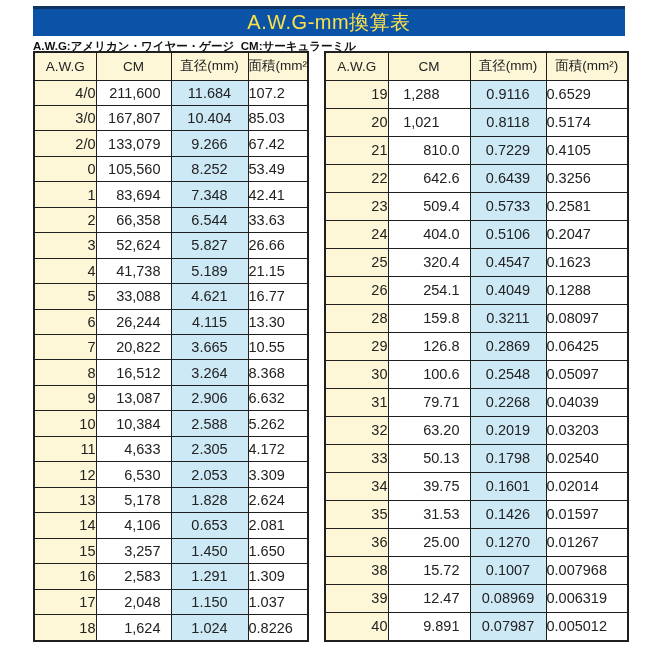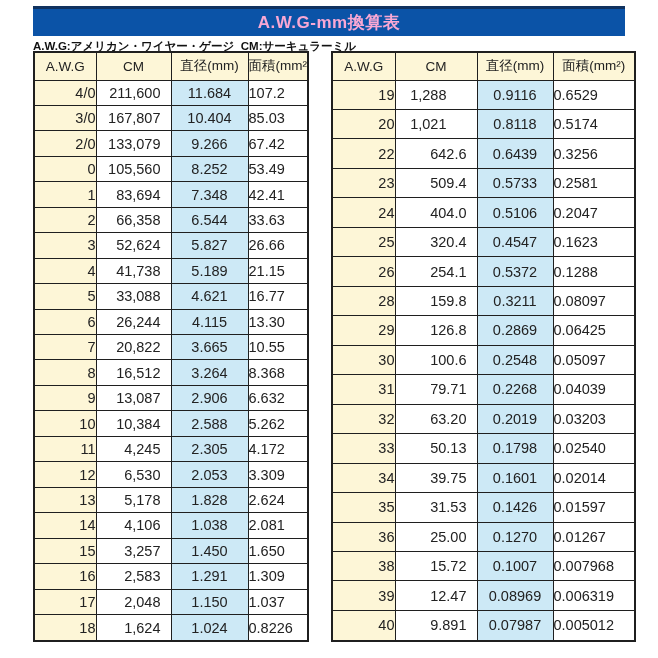--- a/index.html
+++ b/index.html
@@ -17,27 +17,27 @@
     font-family:"Liberation Sans","DejaVu Sans",sans-serif;
     color:var(--text);
   }
   .page{width:658px;height:658px;padding:6px 33px 0 33px;}
   .title-bar{
     height:30px;background:var(--title-bar);
     border-top:3px solid var(--title-bar-top);
     display:flex;align-items:center;justify-content:center;
   }
   .title-bar .title{
-    color:#f9a8d4;font-weight:bold;font-size:17px;letter-spacing:0.5px;
+    color:#fde047;font-weight:normal;font-size:20px;letter-spacing:0.5px;
   }
   .legend{
     height:15px;line-height:21px;font-size:11.5px;font-weight:bold;
     color:#111;white-space:pre;
   }
-  .tables{display:flex;gap:22px;align-items:flex-start;}
+  .tables{display:flex;gap:15px;align-items:flex-start;}
   table{
     border-collapse:collapse;table-layout:fixed;height:591px;
     border:2px solid var(--border);
   }
   .tbl-left{width:274px;}
   .tbl-right{width:303px;}
   th,td{
     border:1px solid var(--border);
     font-size:14.5px;color:var(--text);
     text-align:center;vertical-align:middle;padding:0;
@@ -160,40 +160,40 @@
             <td class="col-area">6.632</td>
           </tr>
           <tr>
             <td class="col-awg">10</td>
             <td class="col-cm">10,384</td>
             <td class="col-dia">2.588</td>
             <td class="col-area">5.262</td>
           </tr>
           <tr>
             <td class="col-awg">11</td>
-            <td class="col-cm">4,245</td>
+            <td class="col-cm">4,633</td>
             <td class="col-dia">2.305</td>
             <td class="col-area">4.172</td>
           </tr>
           <tr>
             <td class="col-awg">12</td>
             <td class="col-cm">6,530</td>
             <td class="col-dia">2.053</td>
             <td class="col-area">3.309</td>
           </tr>
           <tr>
             <td class="col-awg">13</td>
             <td class="col-cm">5,178</td>
             <td class="col-dia">1.828</td>
             <td class="col-area">2.624</td>
           </tr>
           <tr>
             <td class="col-awg">14</td>
             <td class="col-cm">4,106</td>
-            <td class="col-dia">1.038</td>
+            <td class="col-dia">0.653</td>
             <td class="col-area">2.081</td>
           </tr>
           <tr>
             <td class="col-awg">15</td>
             <td class="col-cm">3,257</td>
             <td class="col-dia">1.450</td>
             <td class="col-area">1.650</td>
           </tr>
           <tr>
             <td class="col-awg">16</td>
@@ -238,20 +238,26 @@
             <td class="col-dia">0.9116</td>
             <td class="col-area">0.6529</td>
           </tr>
           <tr>
             <td class="col-awg">20</td>
             <td class="col-cm int">1,021</td>
             <td class="col-dia">0.8118</td>
             <td class="col-area">0.5174</td>
           </tr>
           <tr>
+            <td class="col-awg">21</td>
+            <td class="col-cm">810.0</td>
+            <td class="col-dia">0.7229</td>
+            <td class="col-area">0.4105</td>
+          </tr>
+          <tr>
             <td class="col-awg">22</td>
             <td class="col-cm">642.6</td>
             <td class="col-dia">0.6439</td>
             <td class="col-area">0.3256</td>
           </tr>
           <tr>
             <td class="col-awg">23</td>
             <td class="col-cm">509.4</td>
             <td class="col-dia">0.5733</td>
             <td class="col-area">0.2581</td>
@@ -264,21 +270,21 @@
           </tr>
           <tr>
             <td class="col-awg">25</td>
             <td class="col-cm">320.4</td>
             <td class="col-dia">0.4547</td>
             <td class="col-area">0.1623</td>
           </tr>
           <tr>
             <td class="col-awg">26</td>
             <td class="col-cm">254.1</td>
-            <td class="col-dia">0.5372</td>
+            <td class="col-dia">0.4049</td>
             <td class="col-area">0.1288</td>
           </tr>
           <tr>
             <td class="col-awg">28</td>
             <td class="col-cm">159.8</td>
             <td class="col-dia">0.3211</td>
             <td class="col-area">0.08097</td>
           </tr>
           <tr>
             <td class="col-awg">29</td>

